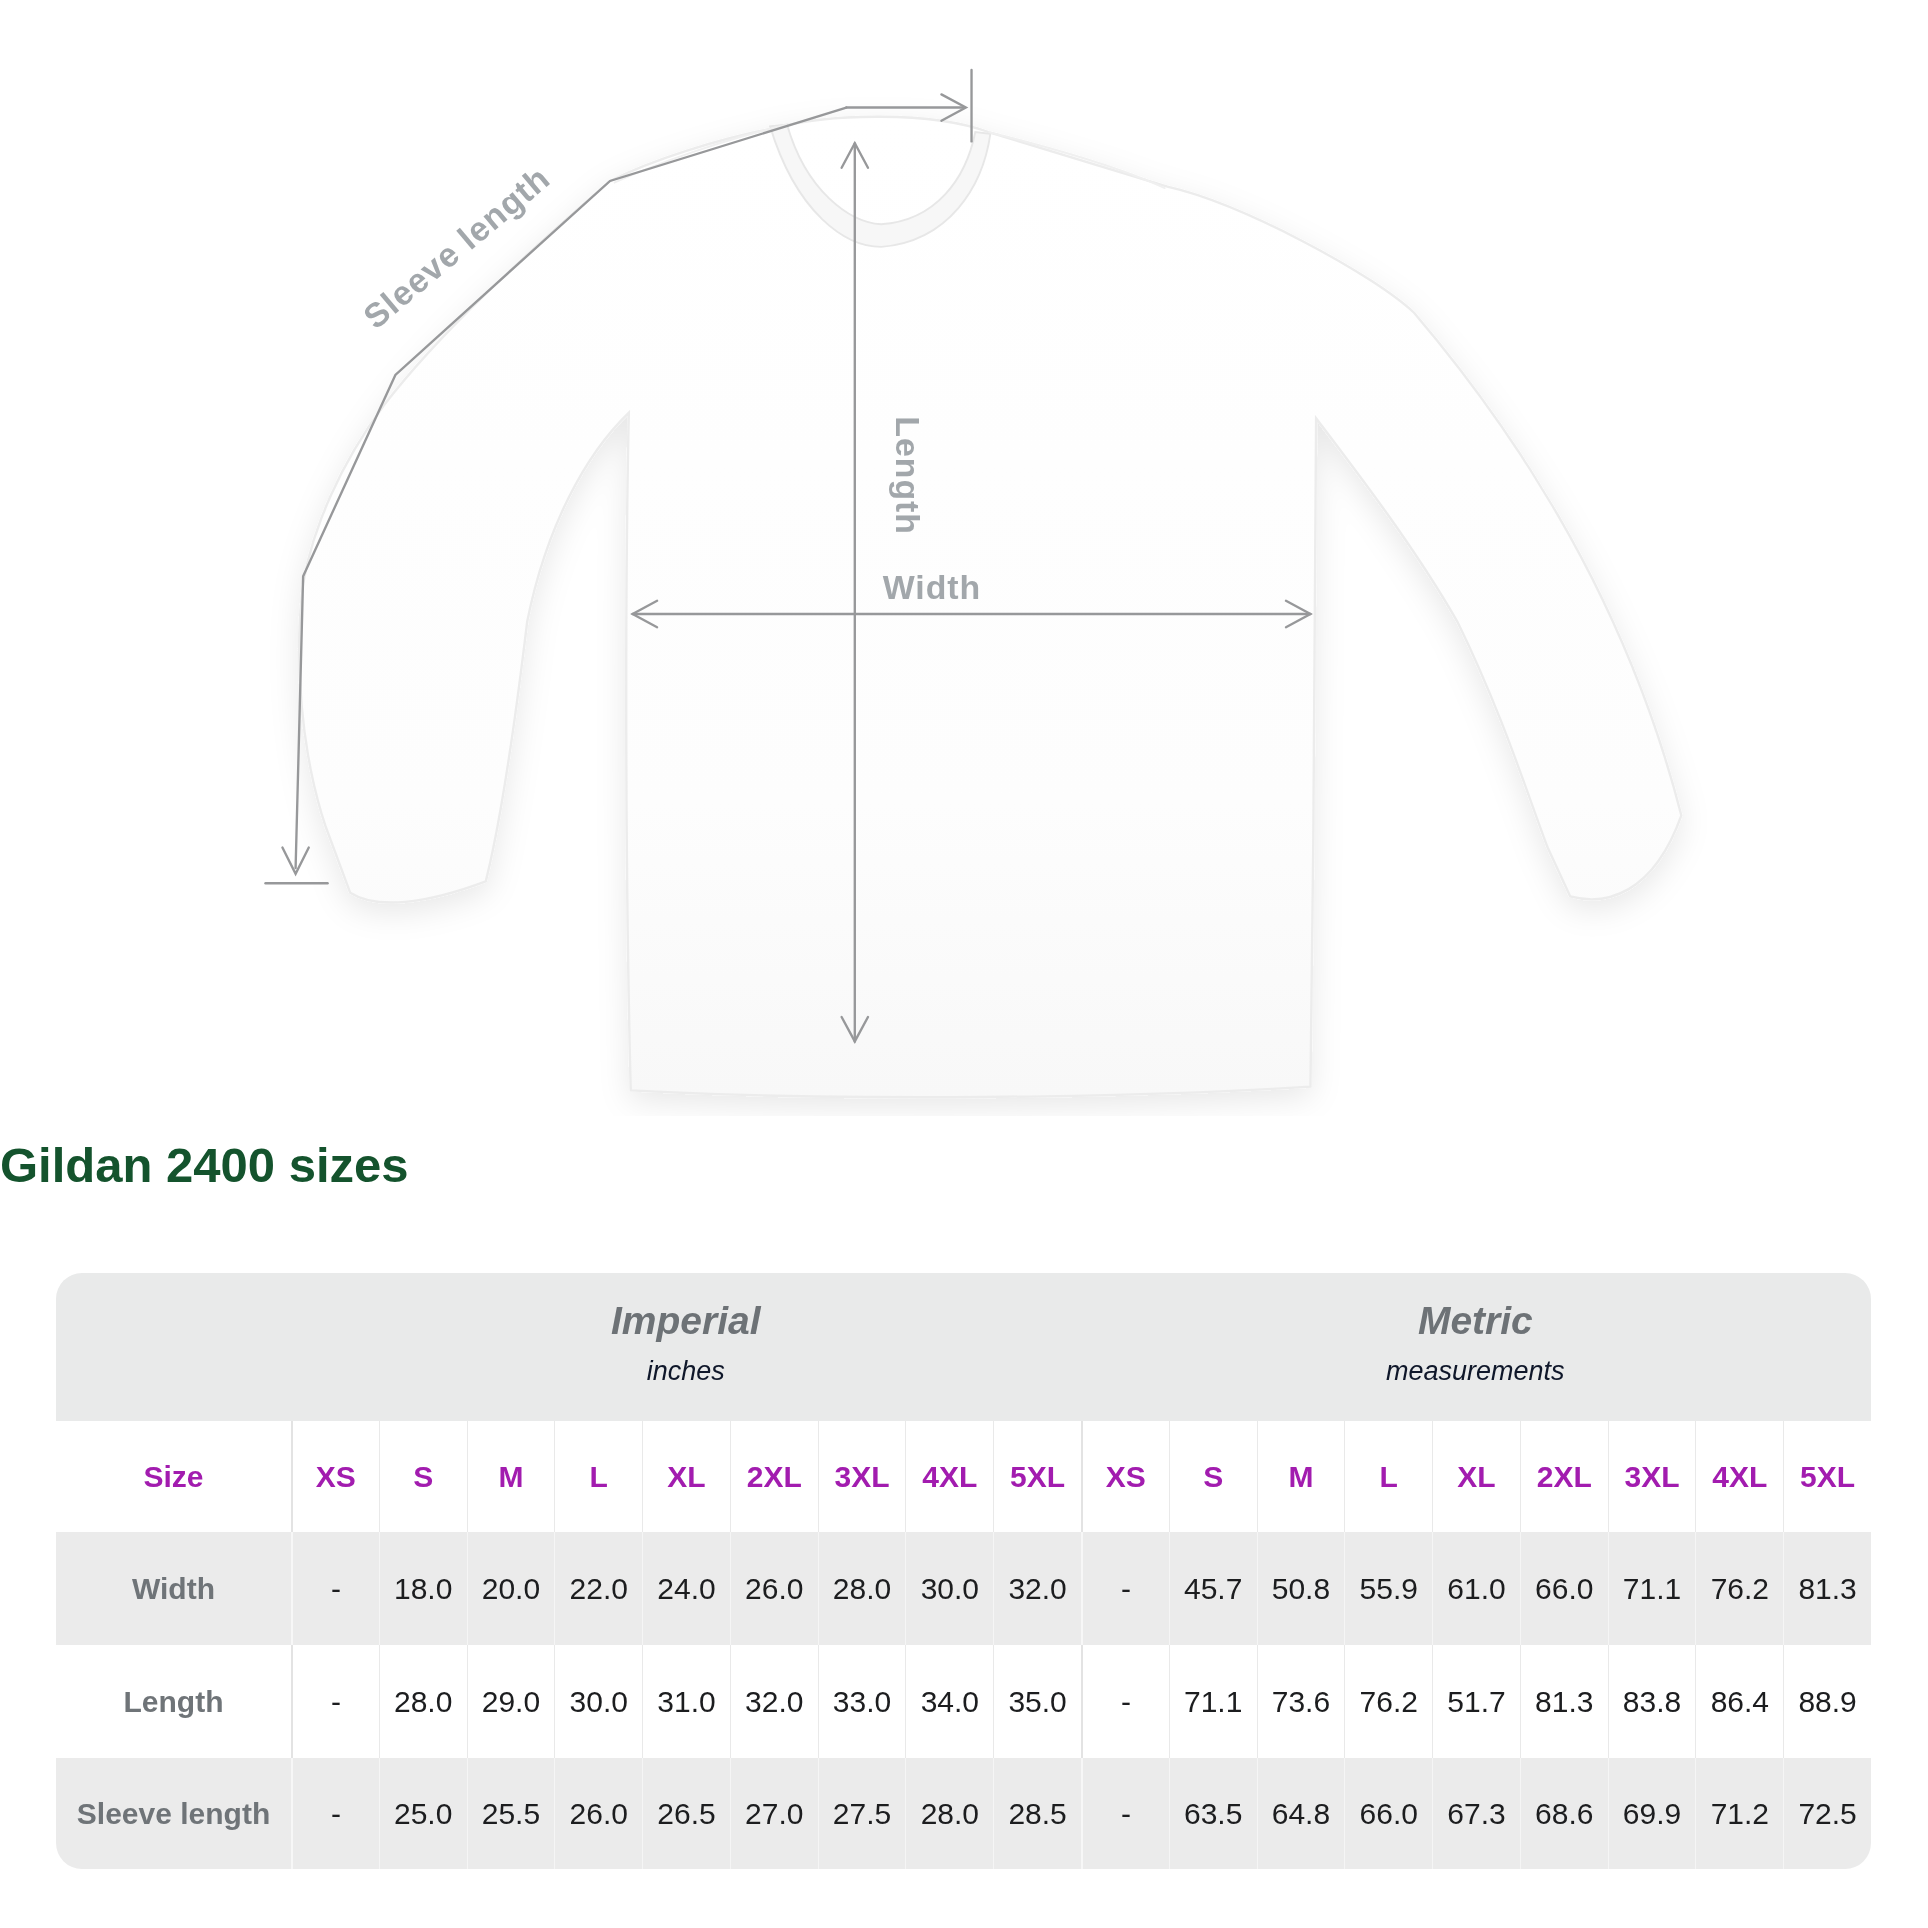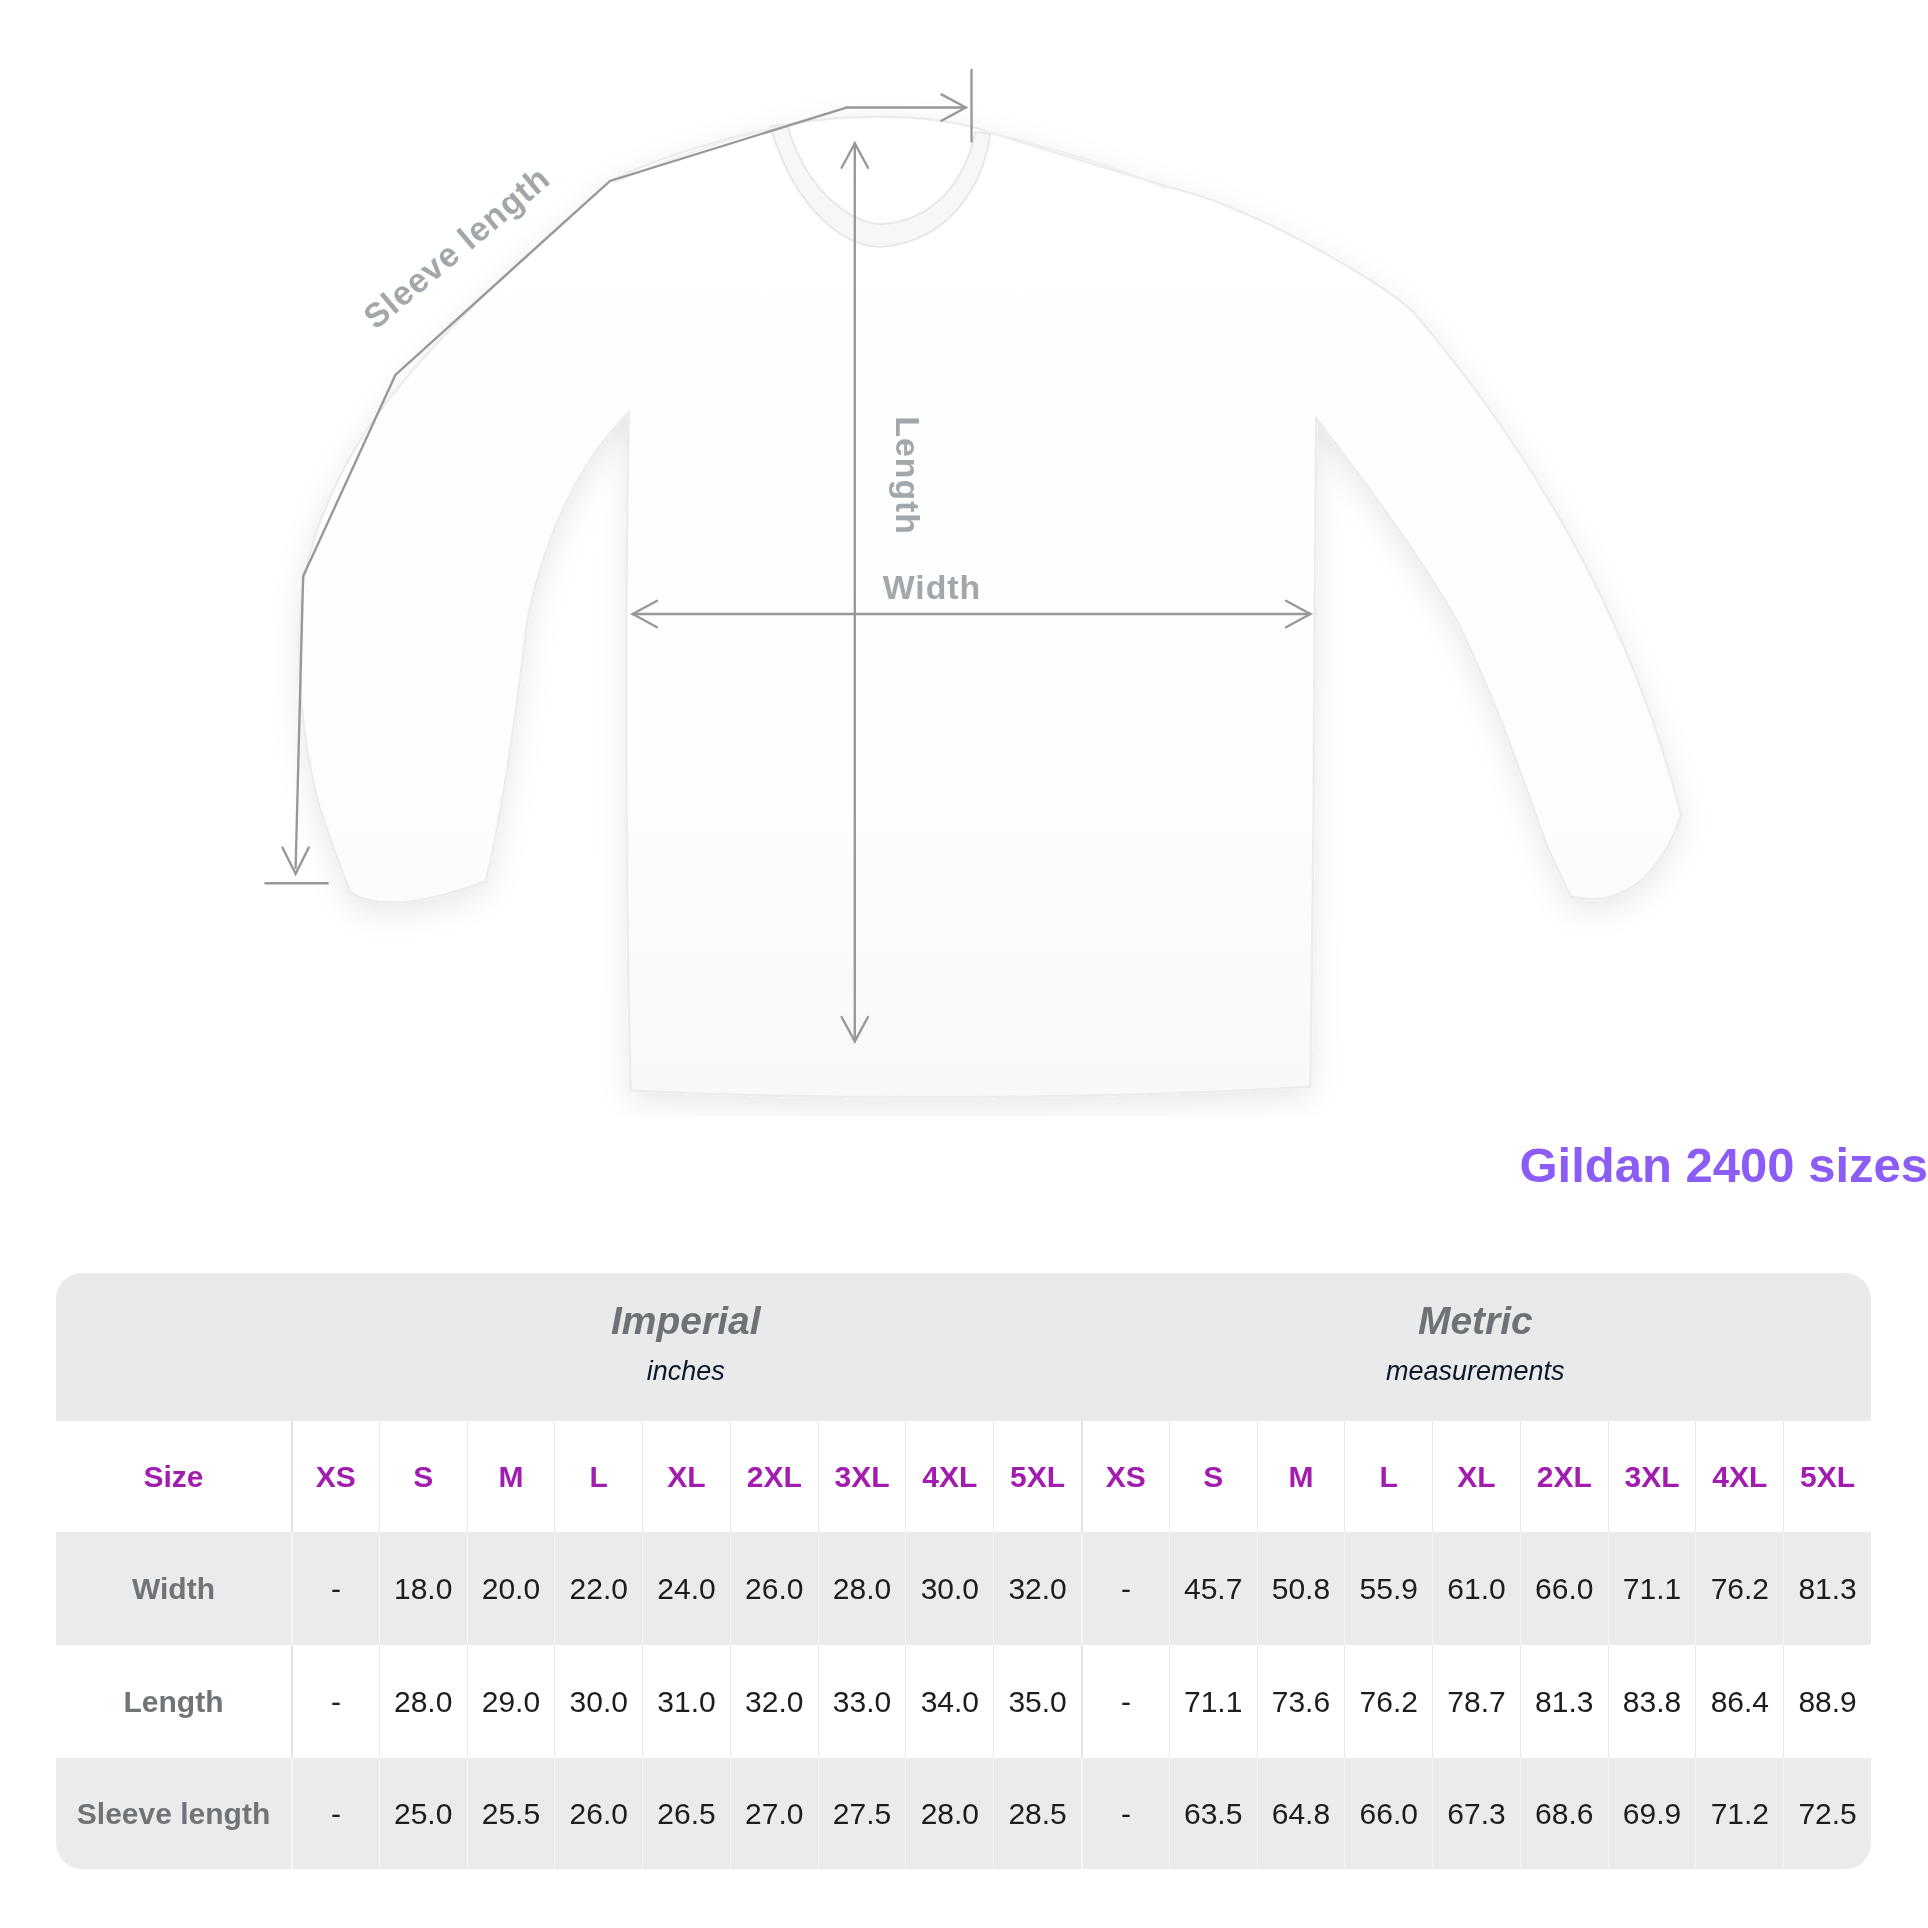--- a/index.html
+++ b/index.html
@@ -5,22 +5,22 @@
   html,body{margin:0;padding:0;background:#ffffff;}
   .stage{
     position:relative;width:1928px;height:1928px;background:#ffffff;overflow:hidden;
     font-family:"Liberation Sans", sans-serif;
   }
   
   .figure{position:absolute;top:0;left:0;width:1928px;height:1116px;}
   .dim-label{fill:#a2a7ab;font-weight:bold;font-size:36px;letter-spacing:1px;}
   
   .title{
-    position:absolute;top:1137px;left:0;width:100%;text-align:right;
-    font-size:49px;font-weight:bold;color:#8b5cf6;
+    position:absolute;top:1137px;left:0;width:100%;text-align:left;
+    font-size:49px;font-weight:bold;color:#14532d;
   }
   .subtitle{
     position:absolute;top:1210px;left:0;width:100%;text-align:center;
     font-size:28px;font-style:italic;color:#55585b;
   }
   
   .table-wrap{position:absolute;top:1273px;left:56px;width:1815px;height:595px;}
   .unit-band{
     position:absolute;top:0;left:0;width:100%;height:148px;
     background:#e9eaea;border-radius:26px 26px 0 0;
@@ -191,21 +191,21 @@
         <div class="cell sep">30.0</div>
         <div class="cell sep">31.0</div>
         <div class="cell sep">32.0</div>
         <div class="cell sep">33.0</div>
         <div class="cell sep">34.0</div>
         <div class="cell sep">35.0</div>
         <div class="cell sep-strong">-</div>
         <div class="cell sep">71.1</div>
         <div class="cell sep">73.6</div>
         <div class="cell sep">76.2</div>
-        <div class="cell sep">78.7</div>
+        <div class="cell sep">51.7</div>
         <div class="cell sep">81.3</div>
         <div class="cell sep">83.8</div>
         <div class="cell sep">86.4</div>
         <div class="cell sep">88.9</div>
         <div class="cell lab gray bl">Sleeve length</div>
         <div class="cell sep-strong gray">-</div>
         <div class="cell sep gray">25.0</div>
         <div class="cell sep gray">25.5</div>
         <div class="cell sep gray">26.0</div>
         <div class="cell sep gray">26.5</div>

